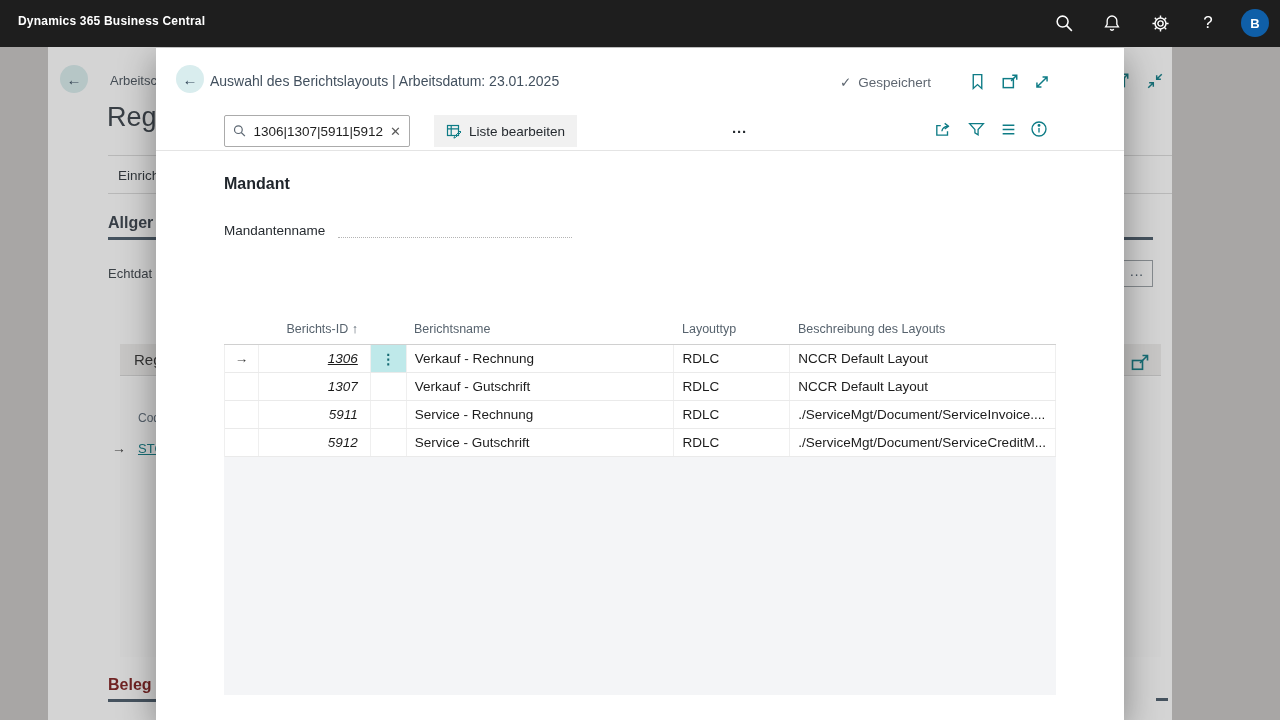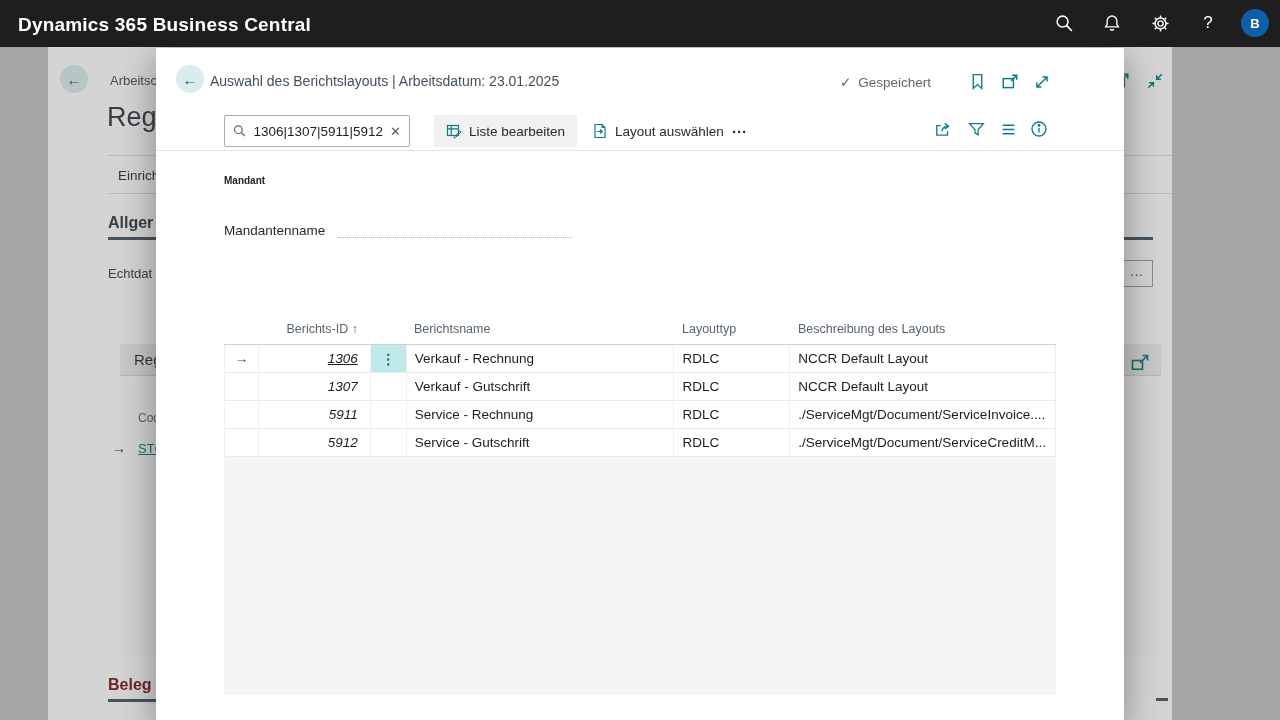--- a/index.html
+++ b/index.html
@@ -4,21 +4,21 @@
 <style>
   * { margin:0; padding:0; box-sizing:border-box; }
   html,body { width:1280px; height:720px; overflow:hidden; background:#c7c5c3;
               font-family:"Liberation Sans", sans-serif; }
   .abs { position:absolute; }
 
   
   #topbar { position:absolute; left:0; top:0; width:1280px; height:47px;
             background:#1e1e1e; z-index:40; }
   #topbar .brand { position:absolute; left:18px; top:14px; color:#fff;
-                   font-size:19px; font-weight:700; letter-spacing:.2px; }
+                   font-size:12px; font-weight:700; letter-spacing:.2px; }
   .tb-icon { position:absolute; top:11px; width:24px; height:24px; color:#fff;
              display:flex; align-items:center; justify-content:center; cursor:pointer; }
   .tb-help { font-size:17px; font-weight:400; }
   #avatar { position:absolute; left:1241px; top:9px; width:28px; height:28px;
             border-radius:50%; background:#0f5fa8; color:#fff; font-size:13px;
             font-weight:700; display:flex; align-items:center; justify-content:center; }
 
   
   #bg { position:absolute; inset:0; z-index:1; }
   #bg-content { position:absolute; left:48px; top:47px; width:1124px; bottom:0; background:#fff; }
@@ -45,21 +45,21 @@
   #searchbox .val { font-size:13.5px; color:#1f1f1f; flex:1; white-space:nowrap; }
   #searchbox .x { color:#5b5b5b; font-size:13px; cursor:pointer; }
 
   .action-tab { position:absolute; top:67px; height:32px; display:flex; align-items:center;
                 gap:7px; padding:0 12px; font-size:13.5px; color:#262b30; cursor:pointer; }
   .action-tab.active { background:#f1f1f1; }
   .act-right { position:absolute; top:72px; width:18px; height:18px; color:#0e7c86;
                display:flex; align-items:center; justify-content:center; cursor:pointer; }
   #act-divider { position:absolute; left:0; top:102px; width:968px; height:1px; background:#e4e4e4; }
 
-  #group-title { position:absolute; left:68px; top:127px; font-size:10px;
+  #group-title { position:absolute; left:68px; top:127px; font-size:16px;
                  font-weight:700; color:#20262c;text-align:center; }
   #field-label { position:absolute; left:68px; top:175px; font-size:13.5px; color:#262b30; }
   #field-leader { position:absolute; left:182px; top:189px; width:234px;
                   border-bottom:1px dotted #b4b4b4; }
   #combo { position:absolute; left:424px; top:168px; width:475px; height:30px;
            border:1px solid #707070; background:#fff; display:flex; align-items:center;
            padding:0 30px 0 9px; cursor:pointer; }
   #combo .val { font-size:13.5px; color:#16181a; }
   #combo .chev { position:absolute; right:11px; top:12px; color:#5a6570; }
 
@@ -209,28 +209,20 @@
     <span class="x">✕</span>
   </div>
 
   <div class="action-tab active" style="left:278px;">
     <svg class="teal" width="16" height="16" viewBox="0 0 16 16" fill="none" stroke="currentColor" stroke-width="1.2">
       <rect x="1.5" y="2.5" width="11" height="10"></rect>
       <path d="M1.5 5.8 h11 M5.2 2.5 v10"></path>
       <path d="M8.5 13.5 L14 8 l1 1 -5.5 5.5 -1.6 .6 z" stroke-width="1"></path>
     </svg>
     <span>Liste bearbeiten</span>
-  </div>
-  <div class="action-tab" style="left:424px;">
-    <svg class="teal" width="16" height="16" viewBox="0 0 16 16" fill="none" stroke="currentColor" stroke-width="1.2">
-      <path d="M3 1.5 h7 l3 3 v10 h-10 z"></path>
-        <path d="M10 1.5 v3 h3"></path>
-      <path d="M5 8.5 h5 M8 6.5 l2.2 2 -2.2 2"></path>
-    </svg>
-    <span>Layout auswählen</span>
   </div>
   <div class="action-tab teal" style="left:564px; font-weight:700; font-size:15px;">
     <span>···</span>
   </div>
 
   <div class="act-right" style="left:778px;">
     <svg width="18" height="18" viewBox="0 0 16 16" fill="none" stroke="currentColor" stroke-width="1.2">
       <path d="M6 5 H2.5 v8.5 h9.5 V10"></path>
       <path d="M7 10 q0.5 -4 5.5 -4.5 M9.5 3 l3.5 2.5 -3.5 2.5" stroke-linejoin="round"></path>
     </svg>

